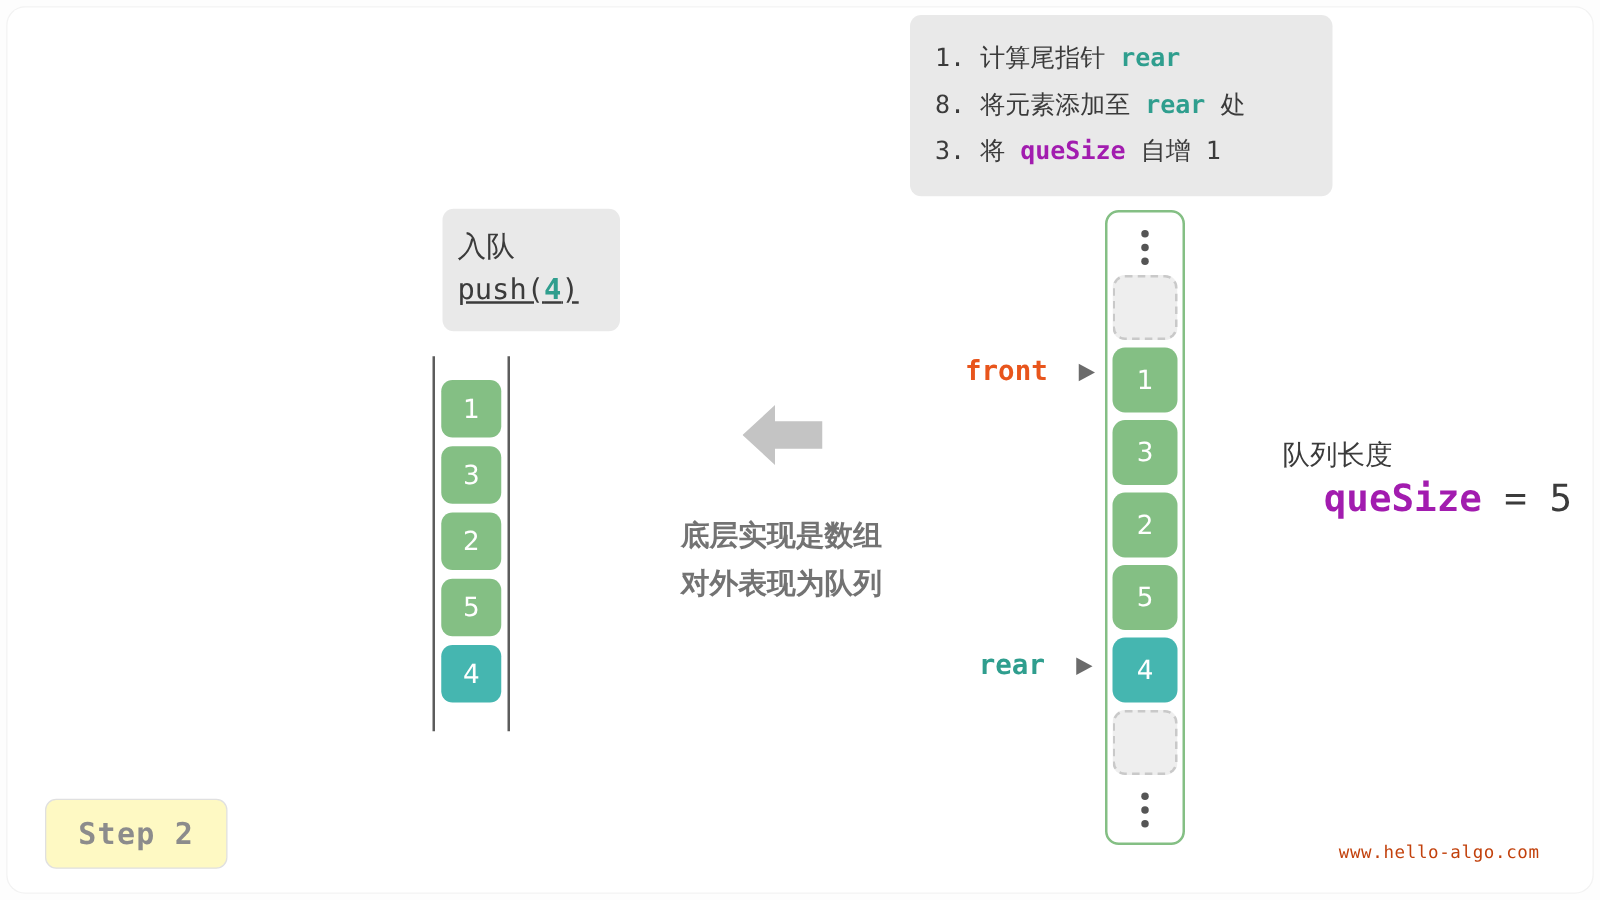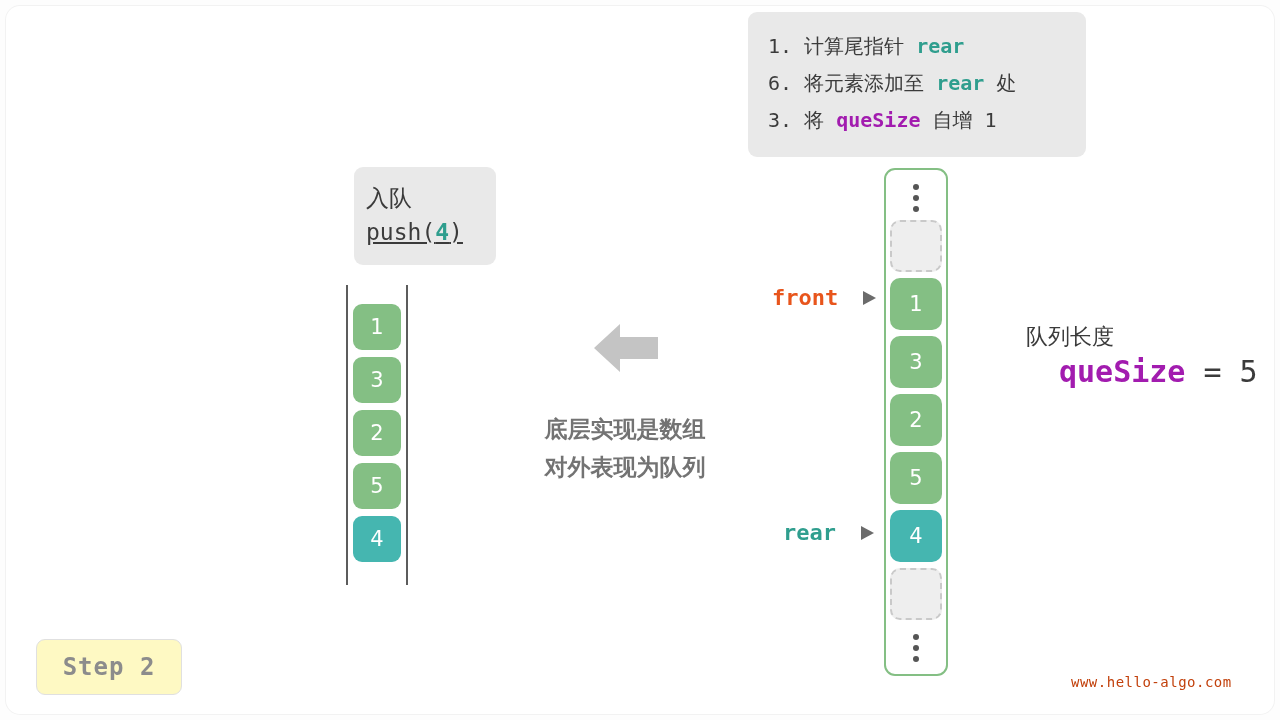--- a/index.html
+++ b/index.html
@@ -29,21 +29,21 @@
     background: #ffffff;
     border-radius: 14px;
     box-shadow: 0 0 0 1px #f2f2f2;
   }
 
   
   .abs { position: absolute; }
 
   
   #instructions {
-    left: 748px;
+    left: 728px;
     top: 12px;
     width: 338px;
     box-sizing: border-box;
     background: #e9e9e9;
     border-radius: 9px;
     padding: 16px 20px 18px 20px;
   }
   .instr-line {
     font-family: "DejaVu Sans Mono", "Liberation Mono", monospace;
     font-size: 20px;
@@ -190,21 +190,21 @@
   .ptr .arrowhead {
     width: 0; height: 0;
     border-top: 7px solid transparent;
     border-bottom: 7px solid transparent;
     border-left: 13px solid #6b6b6b;
   }
   #ptr-front { left: 772px; top: 285px; color: #e8551c; }
   #ptr-rear  { left: 783px; top: 520px; color: #2f9e8e; }
 
   
-  #quesize-info { left: 1026px; top: 320px; }
+  #quesize-info { left: 1026px; top: 348px; }
   .qs-cn   { font-size: 22px; color: #3b3b3b; line-height: 34px; }
   .qs-code {
     font-family: "DejaVu Sans Mono", "Liberation Mono", monospace;
     font-size: 30px;
     color: #3b3b3b;
     line-height: 36px;
     white-space: pre;
     margin-left: 33px;
   }
 
@@ -239,21 +239,21 @@
   }
 </style>
 </head>
 <body>
 
 <div id="canvas">
   <div class="frame"></div>
 
   <div class="abs" id="instructions">
     <div class="instr-line"><span>1. 计算尾指针 </span><span class="kw-teal">rear</span><span></span></div>
-    <div class="instr-line"><span>6. 将元素添加至 </span><span class="kw-teal">rear</span><span> 处</span></div>
+    <div class="instr-line"><span>8. 将元素添加至 </span><span class="kw-teal">rear</span><span> 处</span></div>
     <div class="instr-line"><span>3. 将 </span><span class="kw-blue">queSize</span><span> 自增 1</span></div>
   </div>
 
   <div class="abs" id="push-box">
     <div class="push-cn">入队</div>
     <div class="push-code"><span>push(</span><span class="kw-teal">4</span><span>)</span></div>
   </div>
 
   <div class="abs" id="queue-view">
     <div class="rail left"></div>

